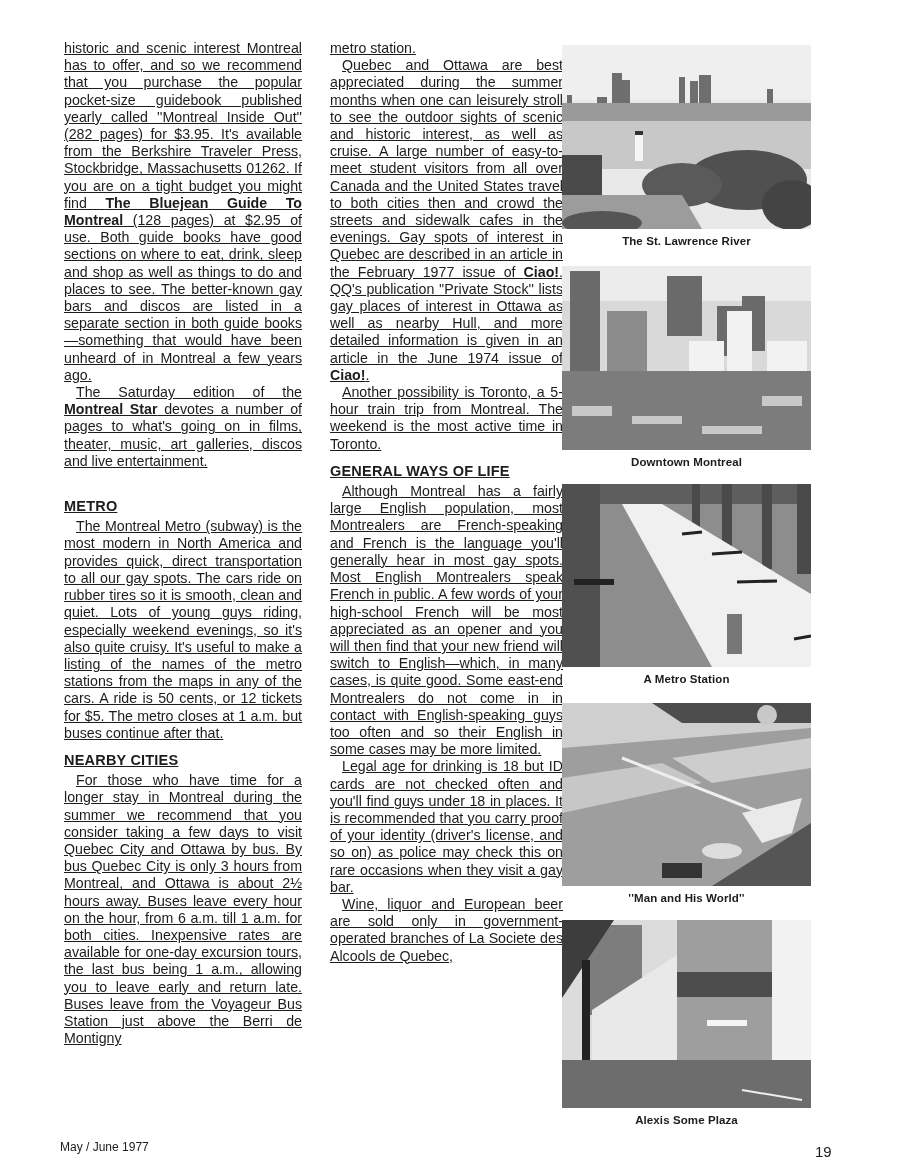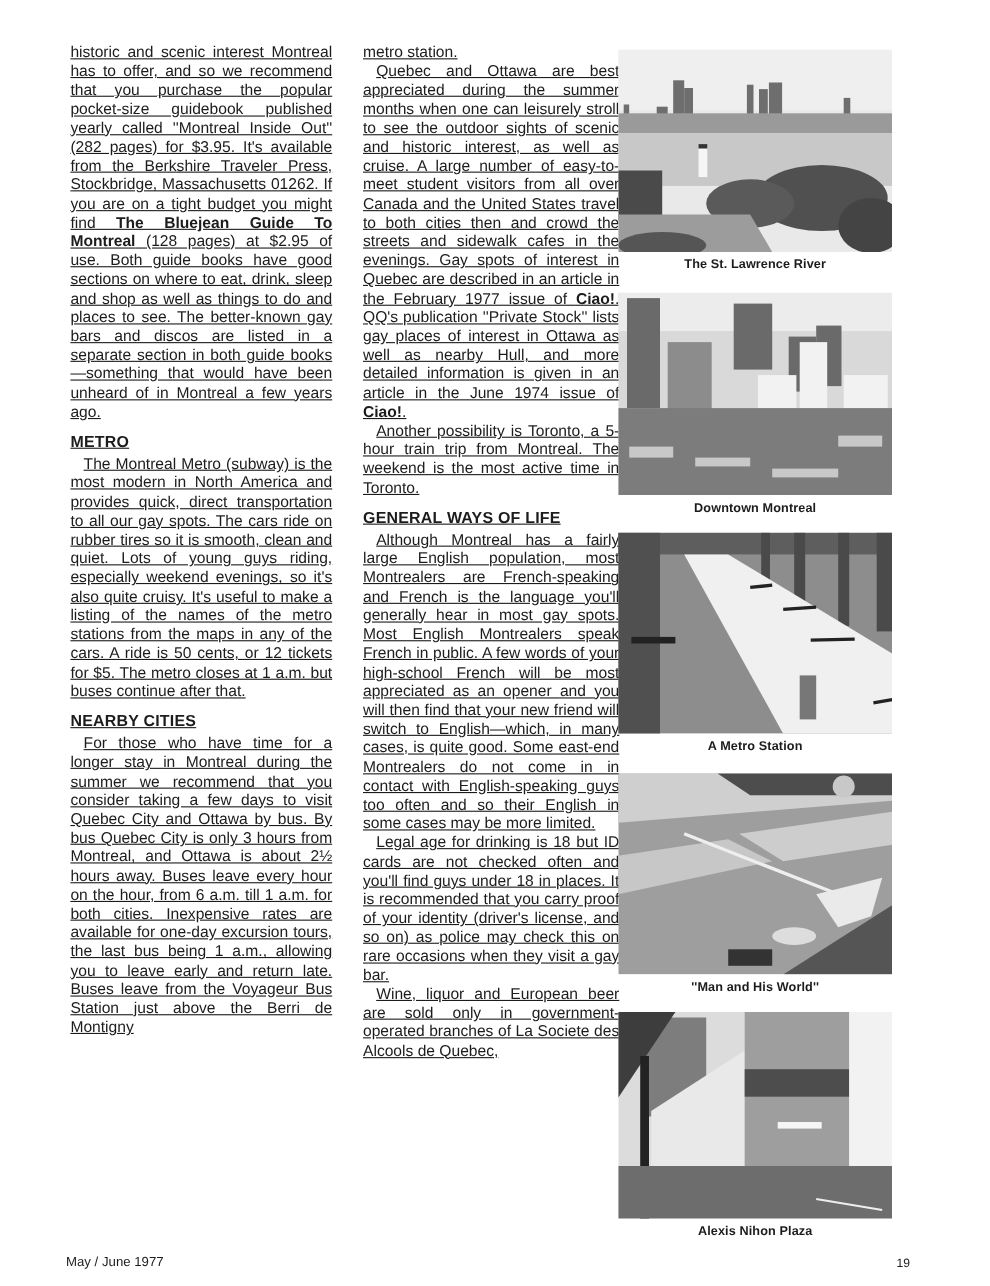--- a/index.html
+++ b/index.html
@@ -9,29 +9,30 @@
   #col1 { left: 64px; top: 40px; width: 238px; }
   #col2 { left: 330px; top: 40px; width: 233px; }
   .col p { margin: 0; text-indent: 12px; hyphens: manual; }
   .col p.noindent { text-indent: 0; }
   .col h3 { margin: 4px 0 3px 0; font-size: 14.5px; font-weight: bold; text-align: left; letter-spacing: 0.2px; }
   .col b { font-weight: bold; }
   .photo { position: absolute; left: 562px; width: 249px; }
   .photo .img { width: 249px; position: relative; overflow: hidden; }
   .photo .cap { text-align: center; font-weight: bold; font-size: 11.5px; margin-top: 6px; letter-spacing: 0.1px; }
   .footer-left { position: absolute; left: 60px; top: 1140px; font-size: 12px; }
-  .footer-right { position: absolute; left: 815px; top: 1143px; font-size: 11px; }
+  .footer-right { position: absolute; left: 815px; top: 1143px; font-size: 15px; }
   svg { display: block; }
 </style>
 </head>
 <body>
 
 <div id="col1" class="col">
   <p class="noindent"><span>historic and scenic interest Montreal has to offer, and so we recommend that you purchase the popular pocket-size guidebook published yearly called ''Montreal Inside Out'' (282 pages) for $3.95. It's available from the Berkshire Traveler Press, Stockbridge, Massachusetts 01262. If you are on a tight budget you might find </span><b>The Bluejean Guide To Montreal</b><span> (128 pages) at $2.95 of use. Both guide books have good sections on where to eat, drink, sleep and shop as well as things to do and places to see. The better-known gay bars and discos are listed in a separate section in both guide books—something that would have been unheard of in Montreal a few years ago.</span></p>
-  <h3 style="margin-top:10px">METRO</h3>
+  <p><span>The Saturday edition of the </span><b>Montreal Star</b><span> devotes a number of pages to what's going on in films, theater, music, art galleries, discos and live entertainment.</span></p>
+  <h3 style="margin-top:28px">METRO</h3>
   <p>The Montreal Metro (subway) is the most modern in North America and provides quick, direct transportation to all our gay spots. The cars ride on rubber tires so it is smooth, clean and quiet. Lots of young guys riding, especially weekend evenings, so it's also quite cruisy. It's useful to make a listing of the names of the metro stations from the maps in any of the cars. A ride is 50 cents, or 12 tickets for $5. The metro closes at 1 a.m. but buses continue after that.</p>
   <h3 style="margin-top:10px">NEARBY CITIES</h3>
   <p>For those who have time for a longer stay in Montreal during the summer we recommend that you consider taking a few days to visit Quebec City and Ottawa by bus. By bus Quebec City is only 3 hours from Montreal, and Ottawa is about 2½ hours away. Buses leave every hour on the hour, from 6 a.m. till 1 a.m. for both cities. Inexpensive rates are available for one-day excursion tours, the last bus being 1 a.m., allowing you to leave early and return late. Buses leave from the Voyageur Bus Station just above the Berri de Montigny</p>
 </div>
 
 <div id="col2" class="col">
   <p class="noindent">metro station.</p>
   <p><span>Quebec and Ottawa are best appreciated during the summer months when one can leisurely stroll to see the outdoor sights of scenic and historic interest, as well as cruise. A large number of easy-to-meet student visitors from all over Canada and the United States travel to both cities then and crowd the streets and sidewalk cafes in the evenings. Gay spots of interest in Quebec are described in an article in the February 1977 issue of </span><b>Ciao!</b><span>. QQ's publication ''Private Stock'' lists gay places of interest in Ottawa as well as nearby Hull, and more detailed information is given in an article in the June 1974 issue of </span><b>Ciao!</b><span>.</span></p>
   <p>Another possibility is Toronto, a 5-hour train trip from Montreal. The weekend is the most active time in Toronto.</p>
   <h3 style="margin-top:10px">GENERAL WAYS OF LIFE</h3>
@@ -153,17 +154,17 @@
       <rect x="115" y="0" width="95" height="140" fill="#9e9e9e"></rect>
       <rect x="115" y="52" width="95" height="25" fill="#4d4d4d"></rect>
       <rect x="210" y="0" width="39" height="140" fill="#f2f2f2"></rect>
       <polygon points="0,0 52,0 0,78" fill="#3d3d3d"></polygon>
       <rect x="20" y="40" width="8" height="148" fill="#222"></rect>
       <rect x="0" y="140" width="249" height="48" fill="#6d6d6d"></rect>
       <line x1="180" y1="170" x2="240" y2="180" stroke="#eee" stroke-width="2"></line>
       <rect x="145" y="100" width="40" height="6" fill="#f5f5f5"></rect>
     </svg>
   </div>
-  <div class="cap">Alexis Nihon Plaza</div>
+  <div class="cap">Alexis Some Plaza</div>
 </div>
 
 <div class="footer-left">May / June 1977</div>
 <div class="footer-right">19</div>
 
 </body></html>

